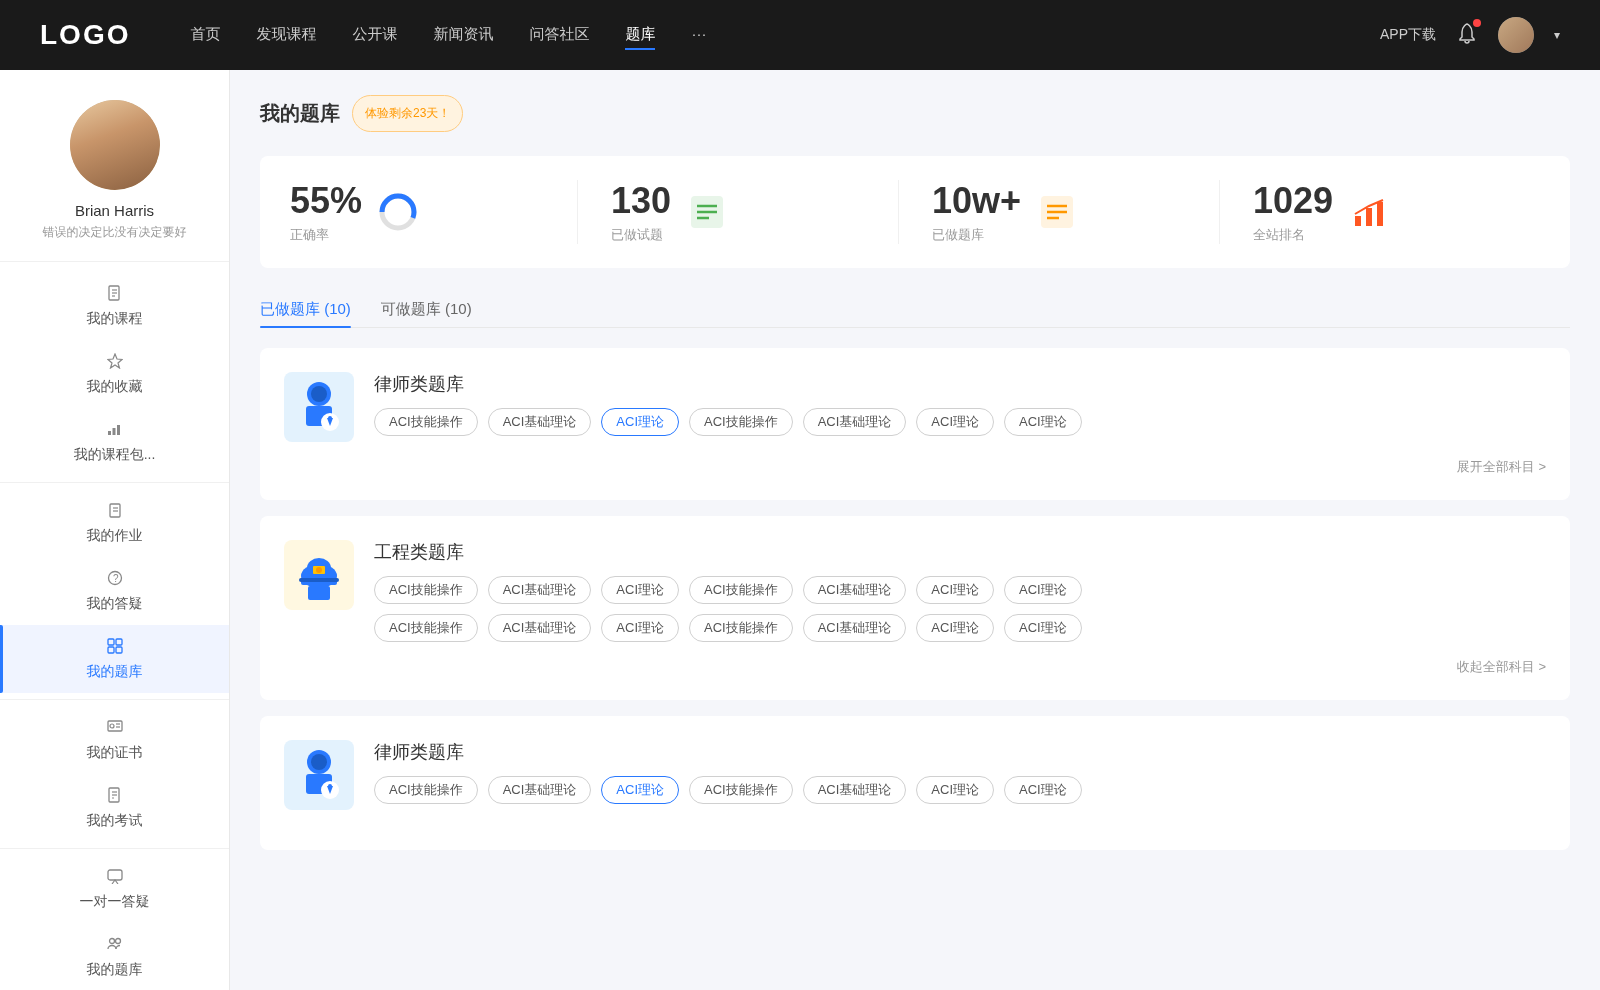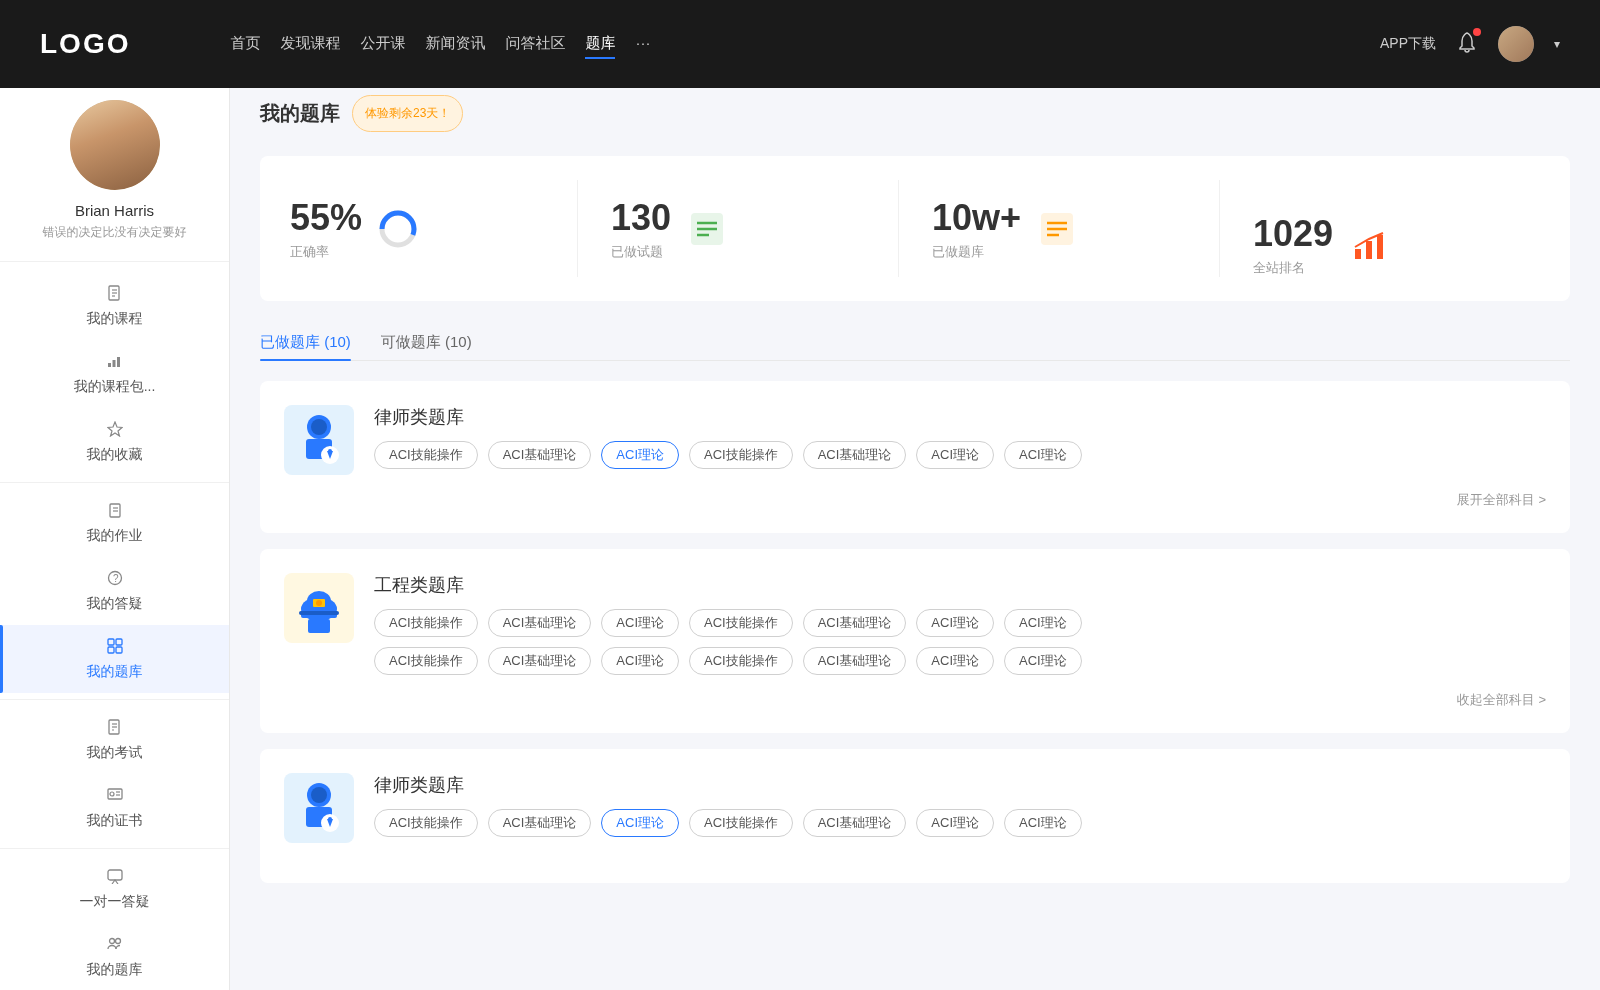--- a/index.html
+++ b/index.html
@@ -1,21 +1,21 @@
 <!DOCTYPE html>
 <html><head>
   <meta charset="utf-8">
   <style>
     * { box-sizing: border-box; margin: 0; padding: 0; }
     body { font-family: -apple-system, BlinkMacSystemFont, 'PingFang SC', 'Microsoft YaHei', sans-serif; background: #f0f2f5; min-height: 990px; }
 
     
-    .header { background: #1a1a1a; height: 88px; display: flex; align-items: center; padding: 0 40px; position: fixed; top: 0; left: 0; right: 0; z-index: 100; }
+    .header { background: #1a1a1a; height: 70px; display: flex; align-items: center; padding: 0 40px; position: fixed; top: 0; left: 0; right: 0; z-index: 100; }
     .logo { color: white; font-size: 28px; font-weight: bold; margin-right: 60px; letter-spacing: 2px; }
-    .nav { display: flex; gap: 20px; flex: 1; margin-left: 40px; }
+    .nav { display: flex; gap: 36px; flex: 1; }
     .nav-item { color: #ccc; font-size: 15px; cursor: pointer; padding: 4px 0; }
     .nav-item.active { color: white; border-bottom: 2px solid #2979ff; }
     .header-right { display: flex; align-items: center; gap: 20px; }
     .app-download { color: #ccc; font-size: 14px; cursor: pointer; }
     .bell-icon { position: relative; cursor: pointer; }
     .bell-dot { position: absolute; top: -3px; right: -3px; width: 8px; height: 8px; background: #ff4444; border-radius: 50%; }
     .avatar { width: 36px; height: 36px; border-radius: 50%; background: #888; overflow: hidden; cursor: pointer; }
     .avatar-img { width: 100%; height: 100%; object-fit: cover; background: linear-gradient(135deg, #c8a882, #a0785a); border-radius: 50%; }
     .chevron { color: #ccc; font-size: 12px; cursor: pointer; }
 
@@ -40,21 +40,21 @@
     
     .content { flex: 1; padding: 25px 30px; background: #f5f6fa; min-height: calc(990px - 70px); }
     .page-header { display: flex; align-items: center; gap: 12px; margin-bottom: 24px; }
     .page-title { font-size: 20px; font-weight: 600; color: #333; }
     .trial-badge { background: #fff3e0; color: #ff9800; font-size: 12px; padding: 9px 12px; border-radius: 20px; border: 1px solid #ffcc80; }
 
     
     .stats-bar { background: white; border-radius: 8px; display: flex; padding: 24px 30px; margin-bottom: 24px; gap: 13px; }
     .stat-item { flex: 1; display: flex; align-items: center; gap: 16px; padding: 0 20px; border-right: 1px solid #f0f0f0; }
     .stat-item:first-child { padding-left: 0; }
-    .stat-item:last-child { border-right: none; margin-top: 33px; }
+    .stat-item:last-child { border-right: none; }
     .stat-number { font-size: 36px; font-weight: 600; color: #333; }
     .stat-label { font-size: 13px; color: #999; margin-top: 4px; }
     .stat-icon { width: 40px; height: 40px; flex-shrink: 0; }
 
     
     .tabs { display: flex; gap: 30px; margin-bottom: 20px; border-bottom: 1px solid #e8e8e8; }
     .tab { font-size: 15px; padding: 8px 0; cursor: pointer; color: #666; position: relative; }
     .tab.active { color: #2979ff; font-weight: 500; }
     .tab.active::after { content: ''; position: absolute; bottom: -1px; left: 0; right: 0; height: 2px; background: #2979ff; border-radius: 1px; }
 
@@ -118,34 +118,34 @@
               <line x1="5" y1="5" x2="10" y2="5" stroke="#888" stroke-width="1.2"></line>
               <line x1="5" y1="8" x2="10" y2="8" stroke="#888" stroke-width="1.2"></line>
               <line x1="5" y1="11" x2="8" y2="11" stroke="#888" stroke-width="1.2"></line>
             </svg>
         </span>
         <span>我的课程</span>
       </div>
       <div class="sidebar-item">
         <span class="sidebar-icon">
           <svg width="16" height="16" viewBox="0 0 16 16" fill="none">
+              <polygon points="8,1 10,6 15,6.5 11,10 12.5,15 8,12 3.5,15 5,10 1,6.5 6,6" stroke="#888" stroke-width="1.2" fill="none"></polygon>
+            </svg>
+        </span>
+        <span>我的收藏</span>
+      </div>
+      <div class="sidebar-item">
+        <span class="sidebar-icon">
+          <svg width="16" height="16" viewBox="0 0 16 16" fill="none">
               <rect x="1" y="10" width="3" height="4" fill="#888"></rect>
               <rect x="5.5" y="7" width="3" height="7" fill="#888"></rect>
               <rect x="10" y="4" width="3" height="10" fill="#888"></rect>
             </svg>
         </span>
         <span>我的课程包...</span>
-      </div>
-      <div class="sidebar-item">
-        <span class="sidebar-icon">
-          <svg width="16" height="16" viewBox="0 0 16 16" fill="none">
-              <polygon points="8,1 10,6 15,6.5 11,10 12.5,15 8,12 3.5,15 5,10 1,6.5 6,6" stroke="#888" stroke-width="1.2" fill="none"></polygon>
-            </svg>
-        </span>
-        <span>我的收藏</span>
       </div>
       <div class="sidebar-divider"></div>
       <div class="sidebar-item">
         <span class="sidebar-icon">
           <svg width="16" height="16" viewBox="0 0 16 16" fill="none">
               <rect x="3" y="2" width="10" height="13" rx="1" stroke="#888" stroke-width="1.3"></rect>
               <line x1="6" y1="6" x2="11" y2="6" stroke="#888" stroke-width="1.2"></line>
               <line x1="6" y1="9" x2="11" y2="9" stroke="#888" stroke-width="1.2"></line>
             </svg>
         </span>
@@ -168,38 +168,38 @@
               <rect x="1" y="9" width="6" height="6" rx="1" stroke="#2979ff" stroke-width="1.3"></rect>
               <rect x="9" y="9" width="6" height="6" rx="1" stroke="#2979ff" stroke-width="1.3"></rect>
             </svg>
         </span>
         <span style="color:#2979ff;font-weight:500;">我的题库</span>
       </div>
       <div class="sidebar-divider"></div>
       <div class="sidebar-item">
         <span class="sidebar-icon">
           <svg width="16" height="16" viewBox="0 0 16 16" fill="none">
+              <rect x="1" y="2" width="14" height="10" rx="1" stroke="#888" stroke-width="1.3"></rect>
+              <circle cx="5" cy="7" r="2" stroke="#888" stroke-width="1.2"></circle>
+              <line x1="9" y1="5" x2="13" y2="5" stroke="#888" stroke-width="1.2"></line>
+              <line x1="9" y1="8" x2="13" y2="8" stroke="#888" stroke-width="1.2"></line>
+            </svg>
+        </span>
+        <span>我的证书</span>
+      </div>
+      <div class="sidebar-item">
+        <span class="sidebar-icon">
+          <svg width="16" height="16" viewBox="0 0 16 16" fill="none">
               <rect x="2" y="1" width="10" height="14" rx="1" stroke="#888" stroke-width="1.3"></rect>
               <line x1="5" y1="5" x2="10" y2="5" stroke="#888" stroke-width="1.2"></line>
               <line x1="5" y1="8" x2="10" y2="8" stroke="#888" stroke-width="1.2"></line>
               <line x1="5" y1="11" x2="7" y2="11" stroke="#888" stroke-width="1.2"></line>
             </svg>
         </span>
         <span>我的考试</span>
-      </div>
-      <div class="sidebar-item">
-        <span class="sidebar-icon">
-          <svg width="16" height="16" viewBox="0 0 16 16" fill="none">
-              <rect x="1" y="2" width="14" height="10" rx="1" stroke="#888" stroke-width="1.3"></rect>
-              <circle cx="5" cy="7" r="2" stroke="#888" stroke-width="1.2"></circle>
-              <line x1="9" y1="5" x2="13" y2="5" stroke="#888" stroke-width="1.2"></line>
-              <line x1="9" y1="8" x2="13" y2="8" stroke="#888" stroke-width="1.2"></line>
-            </svg>
-        </span>
-        <span>我的证书</span>
       </div>
       <div class="sidebar-divider"></div>
       <div class="sidebar-item">
         <span class="sidebar-icon">
           <svg width="16" height="16" viewBox="0 0 16 16" fill="none">
               <rect x="1" y="2" width="14" height="10" rx="2" stroke="#888" stroke-width="1.3"></rect>
               <polyline points="5,16 8,12 11,16" stroke="#888" stroke-width="1.2" fill="none"></polyline>
             </svg>
         </span>
         <span>一对一答疑</span>

